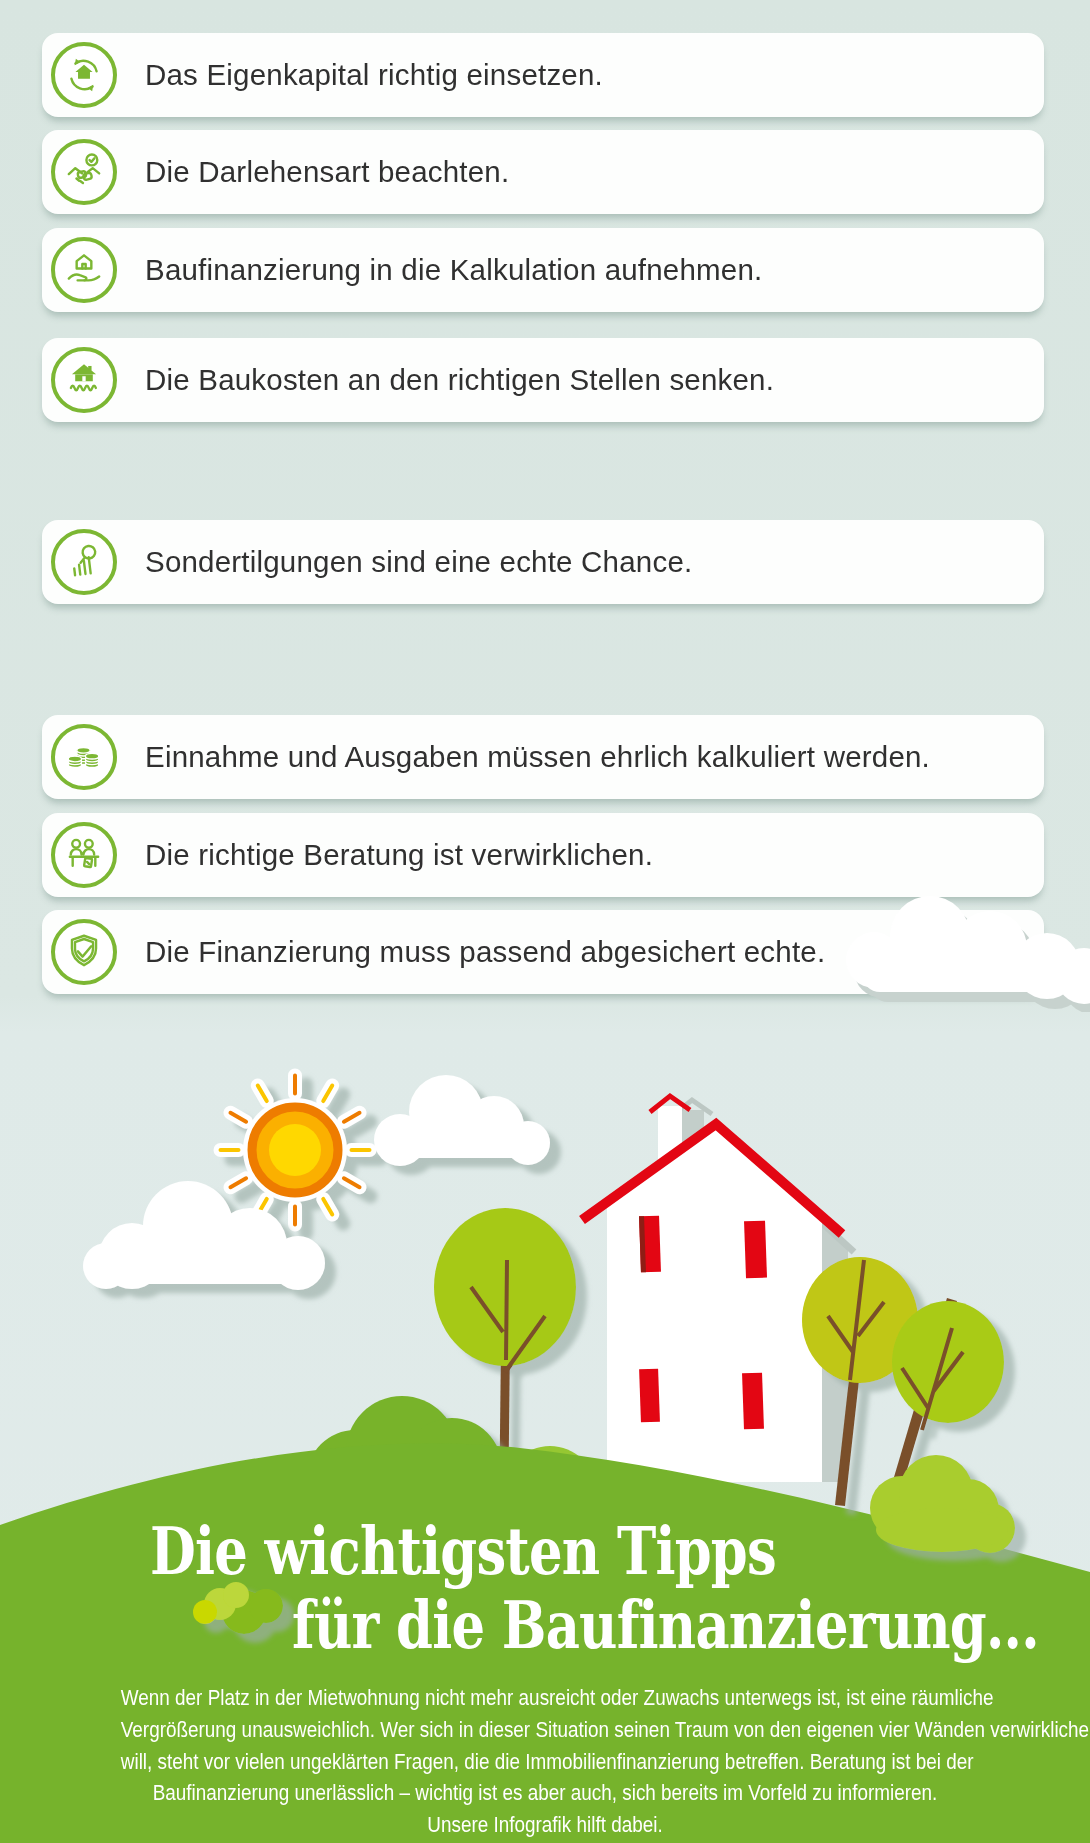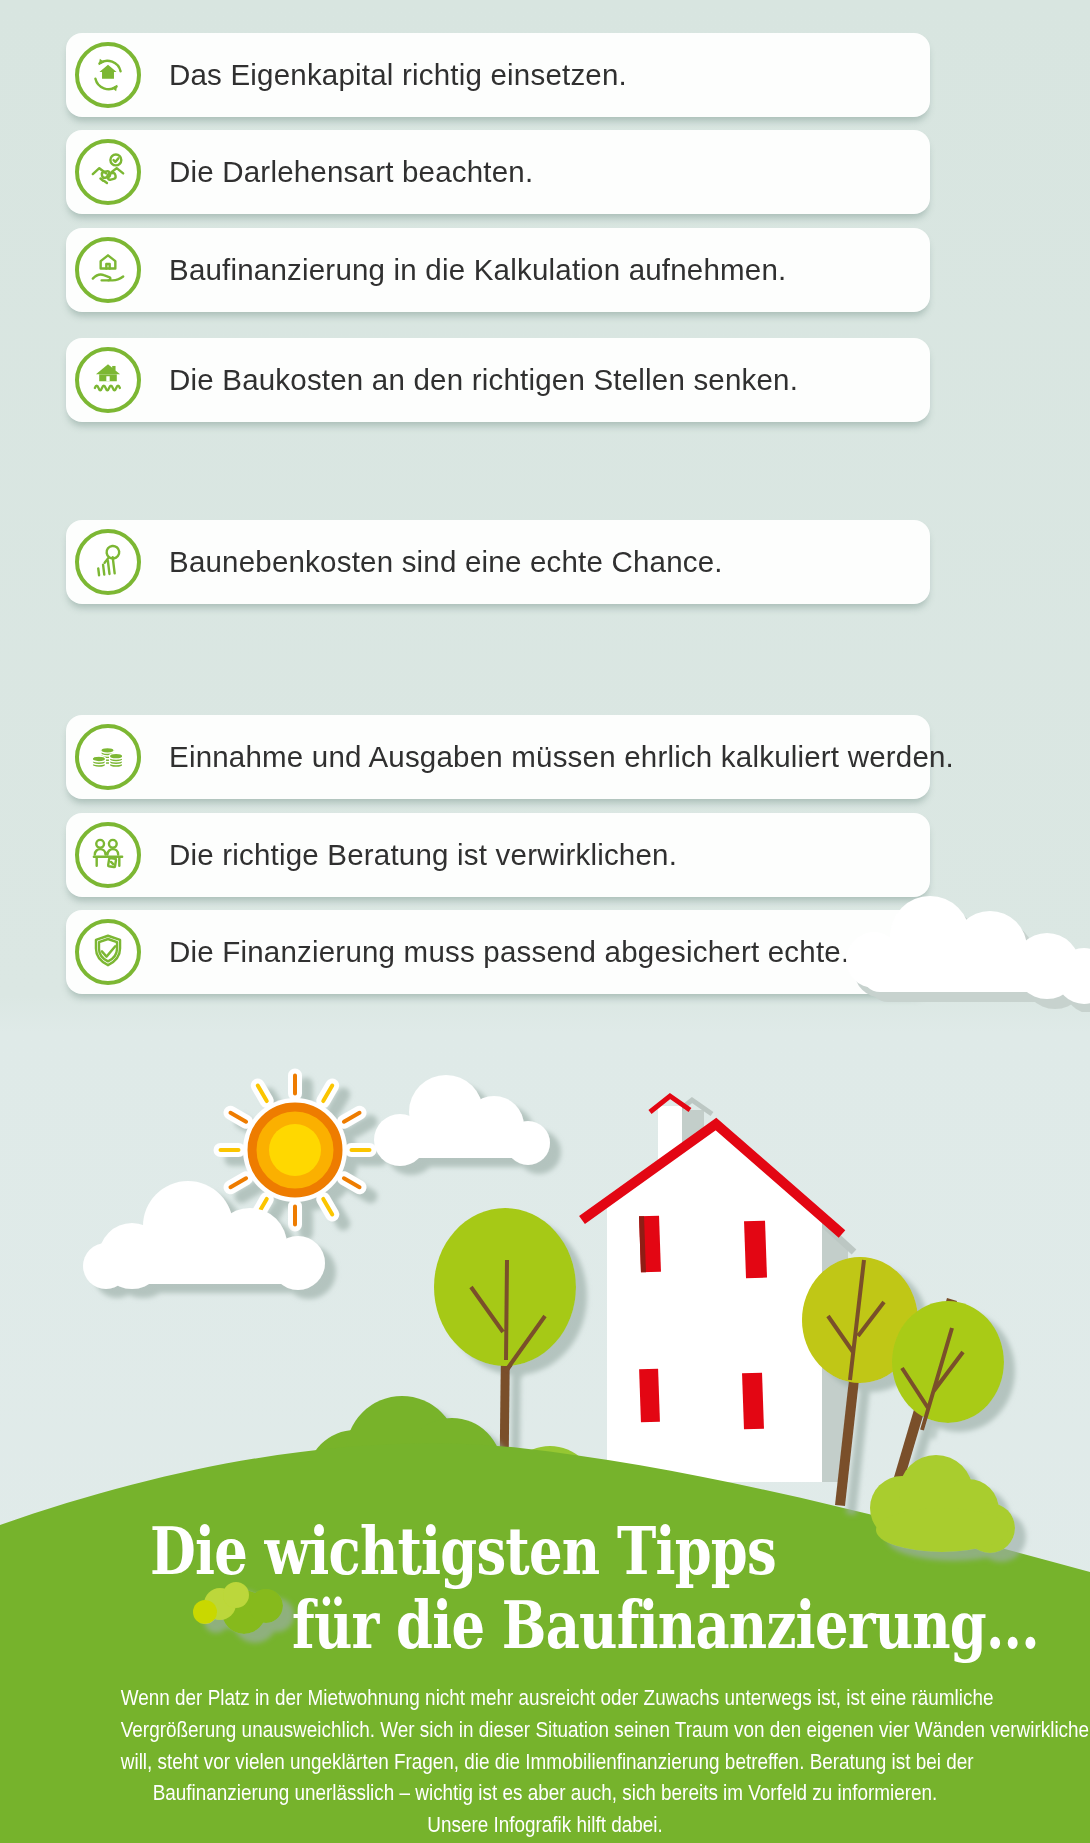--- a/index.html
+++ b/index.html
@@ -1,22 +1,22 @@
 <!DOCTYPE html>
 <html><head>
 <meta charset="utf-8">
 <style>
   html,body{margin:0;padding:0;}
   body{font-family:"Liberation Sans","DejaVu Sans",sans-serif;}
   #stage{position:relative;width:1090px;height:1843px;overflow:hidden;
          background:linear-gradient(180deg,#d8e5e0 0%,#dbe7e3 54%,#dfeae8 56%,#e1ebea 100%);}
   
-  .card{position:absolute;left:42px;width:864px;height:84px;background:#fdfefd;
+  .card{position:absolute;left:42px;width:1002px;height:84px;background:#fdfefd;
         border-radius:16px;box-shadow:0 6px 7px -2px rgba(115,145,135,.45);
-        display:flex;align-items:center;margin-left:24px;}
+        display:flex;align-items:center;}
   .badge{position:absolute;left:9px;top:50%;transform:translateY(-50%);
          width:58px;height:58px;border:4px solid #7cb733;border-radius:50%;
          background:#fff;display:flex;align-items:center;justify-content:center;}
   .badge svg{width:44px;height:44px;}
   .ic{stroke:#7cb733;fill:none;stroke-width:2.3;stroke-linecap:round;stroke-linejoin:round;}
   .icf{fill:#7cb733;stroke:none;}
   .label{margin-left:103px;font-size:29.5px;color:#303030;letter-spacing:.2px;white-space:nowrap;}
   
   #scene{position:absolute;left:0;top:1000px;}
   .cloudC{position:absolute;left:822px;top:882px;}
@@ -92,21 +92,21 @@
   <div class="card" style="top:520px">
     <div class="badge">
       <svg viewBox="0 0 42 42">
         <g transform="rotate(-7 21 21)">
           <path class="ic" d="M11 32.5v-6.5M16 32.5v-9.5M21 32.5v-12.5M26 32.5v-15.5" stroke-width="3"></path>
           <circle class="ic" cx="26.8" cy="12.3" r="6"></circle>
           <path class="ic" d="M22.3 16.8l-4.6 4.6" stroke-width="2.8"></path>
         </g>
       </svg>
     </div>
-    <div class="label">Baunebenkosten sind eine echte Chance.</div>
+    <div class="label">Sondertilgungen sind eine echte Chance.</div>
   </div>
 
 
   <div class="card" style="top:715px">
     <div class="badge">
       <svg viewBox="0 0 42 42">
         <g fill="#7cb733" stroke="#fff" stroke-width="1.3">
           <ellipse cx="20.5" cy="25.4" rx="6.4" ry="2.7"></ellipse>
             <ellipse cx="20.5" cy="22.7" rx="6.4" ry="2.7"></ellipse>
           <ellipse cx="20.5" cy="20" rx="6.4" ry="2.7"></ellipse>

